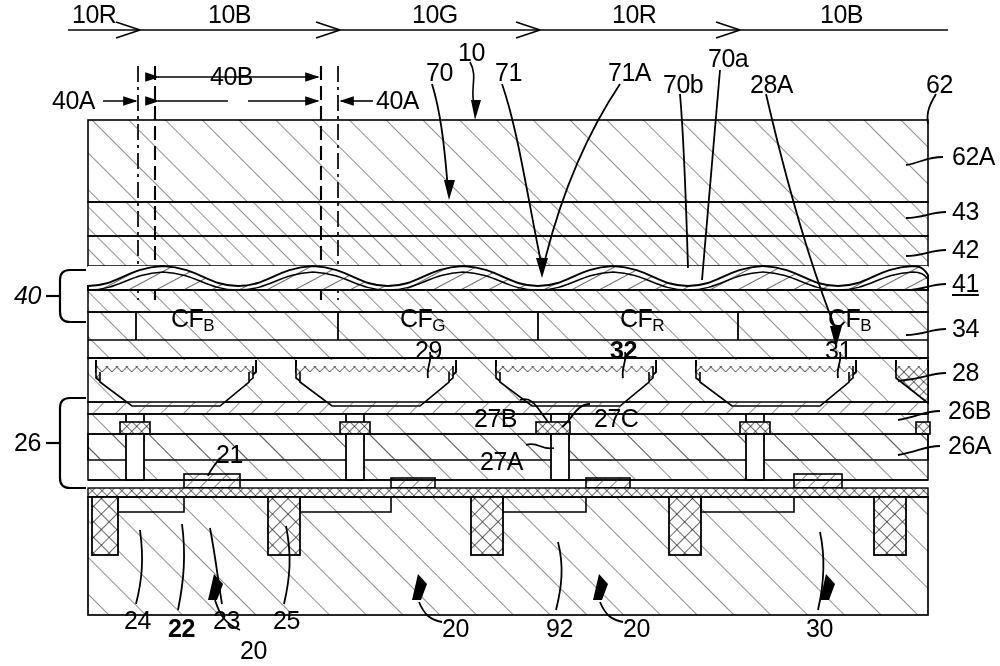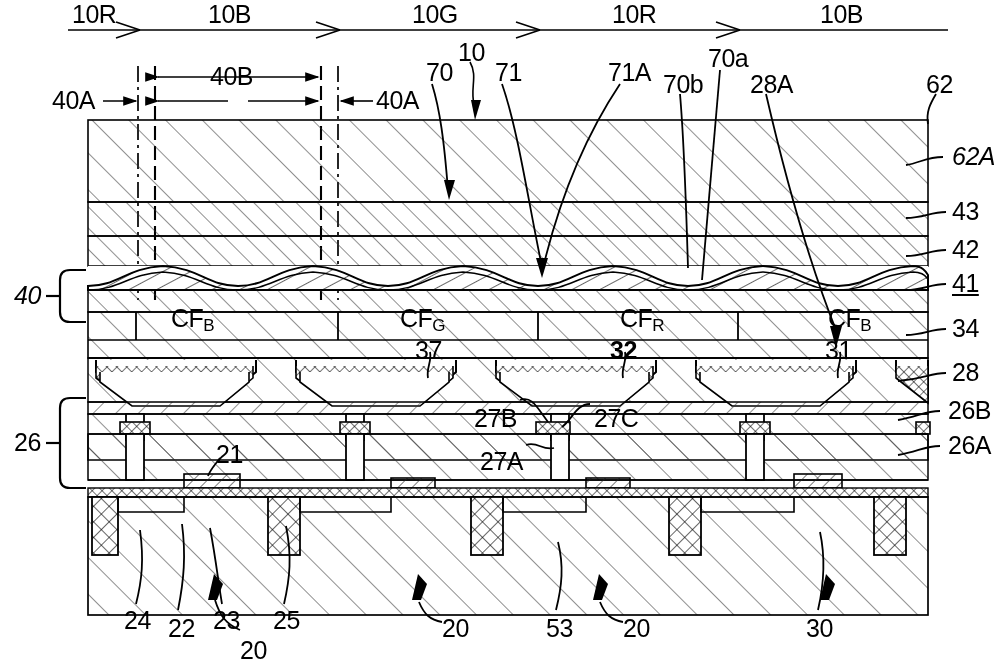--- a/index.html
+++ b/index.html
@@ -334,48 +334,48 @@
 
 <div class="lbl" style="left:418px;top:60px;">70</div>
 <div class="lbl" style="left:450px;top:40px;">10</div>
 <div class="lbl" style="left:487px;top:60px;">71</div>
 <div class="lbl" style="left:600px;top:60px;">71A</div>
 <div class="lbl" style="left:655px;top:72px;text-align:center;">70b</div>
 <div class="lbl" style="left:700px;top:46px;">70a</div>
 <div class="lbl" style="left:742px;top:72px;">28A</div>
 <div class="lbl" style="left:918px;top:72px;">62</div>
 
-<div class="lbl" style="left:944px;top:144px;font-style:italic;">62A</div>
+<div class="lbl" style="left:944px;top:144px;">62A</div>
 <div class="lbl" style="left:944px;top:199px;">43</div>
 <div class="lbl" style="left:944px;top:237px;">42</div>
 <div class="lbl" style="left:944px;top:271px;text-decoration:underline;">41</div>
 <div class="lbl" style="left:944px;top:316px;">34</div>
 <div class="lbl" style="left:944px;top:360px;">28</div>
 <div class="lbl" style="left:940px;top:398px;">26B</div>
 <div class="lbl" style="left:940px;top:433px;">26A</div>
 
 <div class="lbl" style="left:6px;top:283px;font-style:italic;">40</div>
 <div class="lbl" style="left:6px;top:430px;">26</div>
 
 <div class="lbl" style="left:163px;top:306px;"><span>CF</span><span class="sub">B</span></div>
 <div class="lbl" style="left:392px;top:306px;"><span>CF</span><span class="sub">G</span></div>
 <div class="lbl" style="left:612px;top:306px;"><span>CF</span><span class="sub">R</span></div>
 <div class="lbl" style="left:820px;top:306px;"><span>CF</span><span class="sub">B</span></div>
 
-<div class="lbl" style="left:407px;top:338px;">37</div>
+<div class="lbl" style="left:407px;top:338px;">29</div>
 <div class="lbl" style="left:602px;top:338px;font-weight:bold;">32</div>
 <div class="lbl" style="left:817px;top:338px;text-align:right;">31</div>
 <div class="lbl" style="left:466px;top:406px;">27B</div>
 <div class="lbl" style="left:586px;top:406px;">27C</div>
 <div class="lbl" style="left:472px;top:449px;">27A</div>
 <div class="lbl" style="left:208px;top:442px;">21</div>
 
 <div class="lbl" style="left:116px;top:608px;">24</div>
-<div class="lbl" style="left:160px;top:616px;">22</div>
+<div class="lbl" style="left:160px;top:616px;font-weight:bold;">22</div>
 <div class="lbl" style="left:205px;top:608px;">23</div>
 <div class="lbl" style="left:265px;top:608px;">25</div>
 <div class="lbl" style="left:232px;top:638px;">20</div>
 <div class="lbl" style="left:434px;top:616px;">20</div>
-<div class="lbl" style="left:538px;top:616px;">53</div>
+<div class="lbl" style="left:538px;top:616px;">92</div>
 <div class="lbl" style="left:615px;top:616px;">20</div>
 <div class="lbl" style="left:798px;top:616px;">30</div>
 
 </div>
 
 </body></html>

